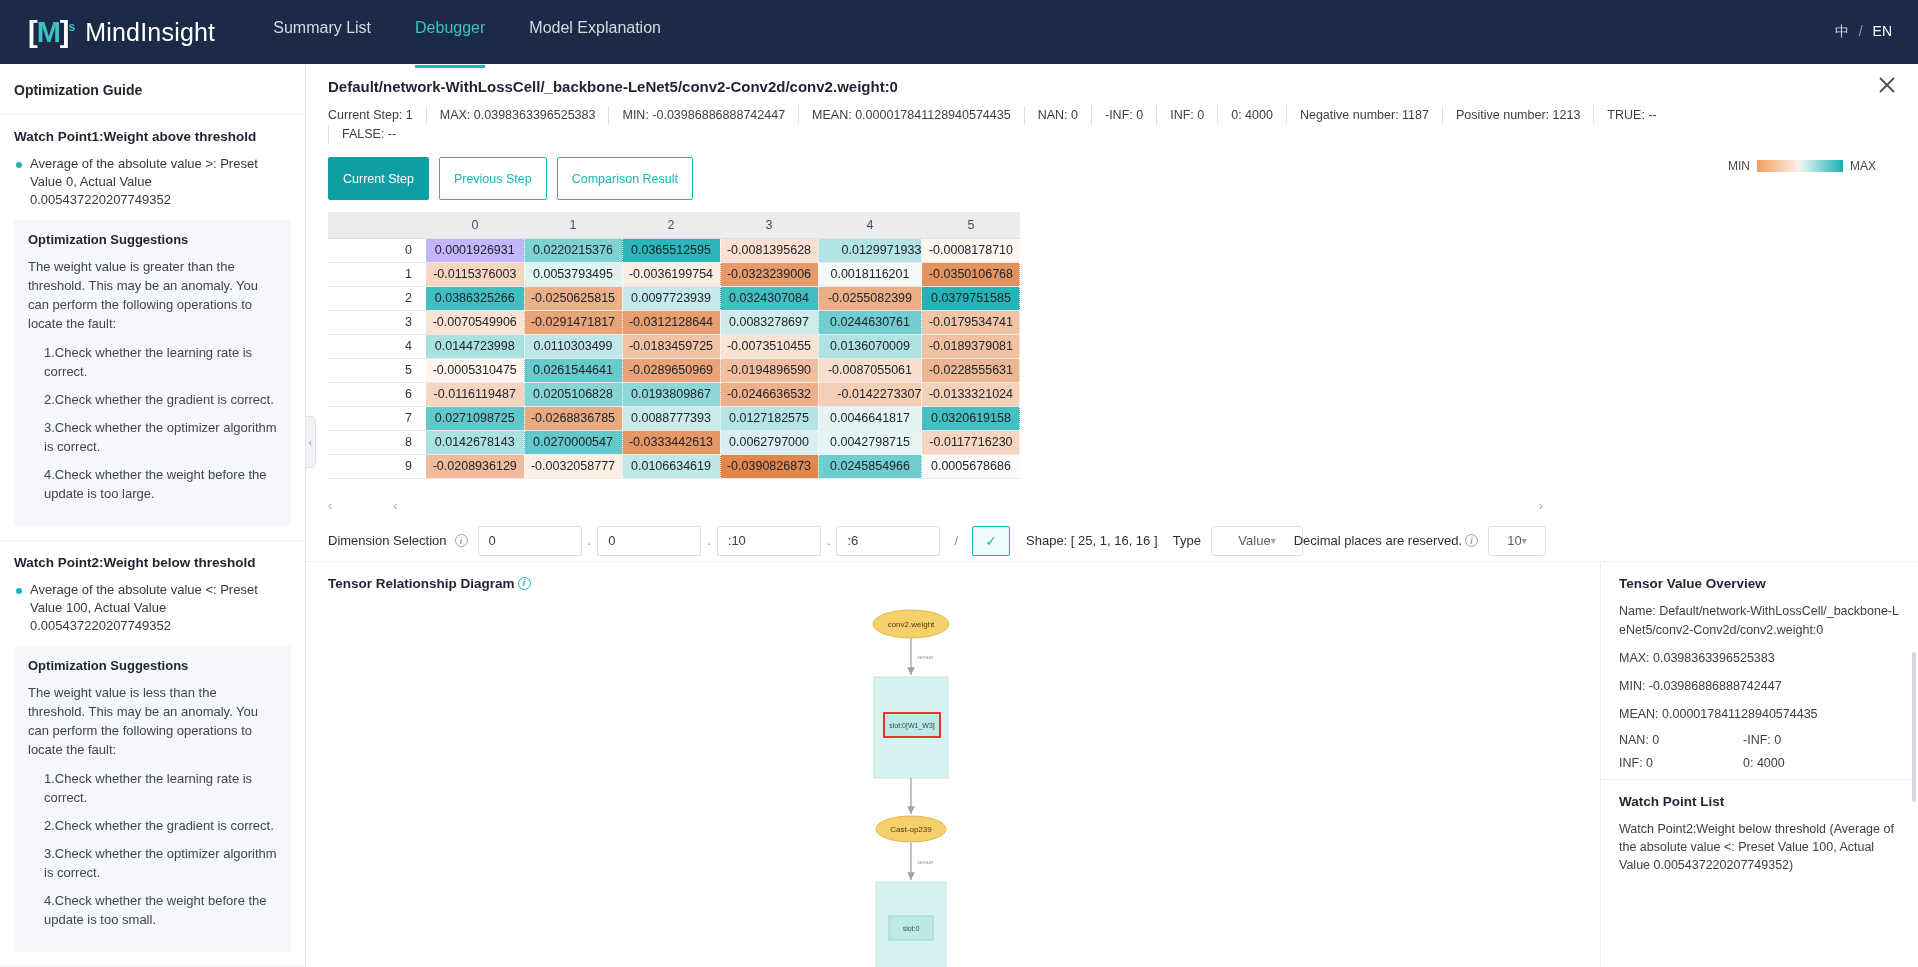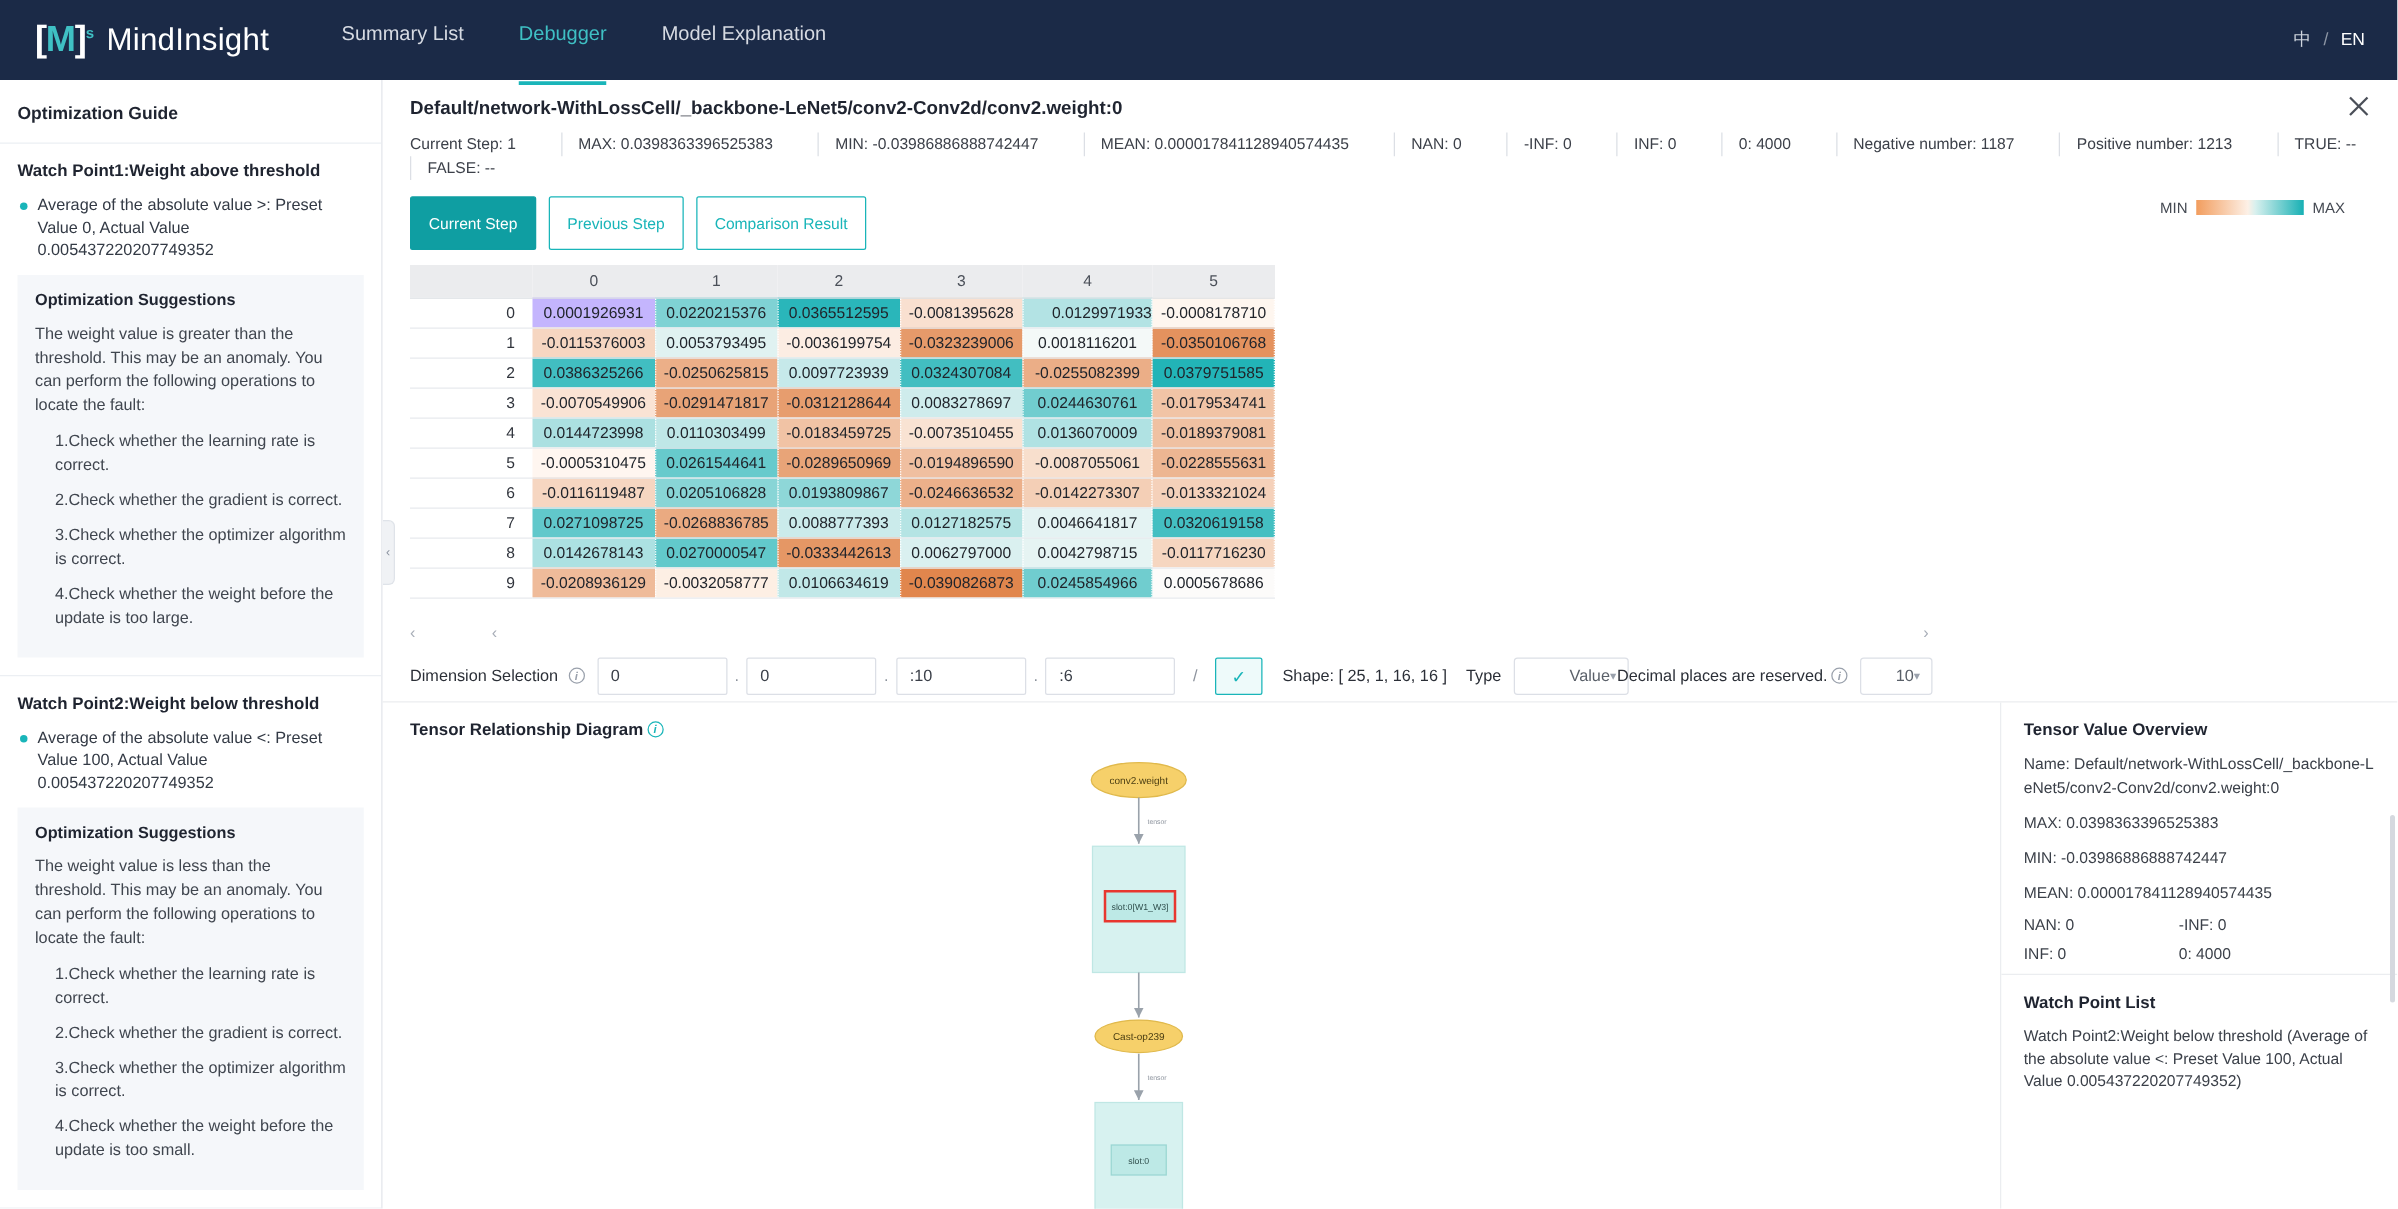--- a/index.html
+++ b/index.html
@@ -78,21 +78,21 @@
   #main { flex: 1; position: relative; display: flex; flex-direction: column; min-width: 0; }
 
   #tensor-header { padding: 14px 20px 0 22px; position: relative; }
   #tensor-title { font-size: 15px; font-weight: bold; color: #1f2430; }
   #close-x {
     position: absolute; right: 18px; top: 8px; width: 26px; height: 26px;
     cursor: pointer; color: #4a4f58;
   }
   #stats {
     margin-top: 11px; display: flex; flex-wrap: wrap; align-items: center;
-    font-size: 12.5px; color: #3c4049; line-height: 19px; justify-content: space-between;
+    font-size: 12.5px; color: #3c4049; line-height: 19px;
   }
   .stat { padding: 0 13px; border-left: 1px solid #dcdfe5; white-space: nowrap; }
   .stat:first-child { border-left: none; padding-left: 0; }
   .stat.wrapstart { border-left: 1px solid #dcdfe5; }
 
   
   #btnrow {
     margin: 13px 0 0 22px; display: flex; align-items: center; position: relative;
   }
   .stepbtn {
@@ -150,21 +150,21 @@
   .dimcheck {
     width: 38px; height: 30px; border: 1px solid #19b5b9; background: #eefafa;
     color: #19b5b9; display: flex; align-items: center; justify-content: center;
     margin-left: 8px; font-size: 14px; cursor: pointer; border-radius: 2px;
   }
   #shape-txt { margin-left: 16px; font-size: 13px; }
   #typegrp { position: absolute; right: 615px; display: flex; align-items: center; }
   .selbox {
     width: 92px; height: 30px; border: 1px solid #dcdfe6; border-radius: 3px;
     display: flex; align-items: center; padding: 0 9px; font-size: 13px;
-    color: #5a6069; justify-content: flex-end; cursor: pointer; background: #fff;
+    color: #5a6069; justify-content: center; cursor: pointer; background: #fff;
   }
   .selbox .cv { color: #9aa1ac; font-size: 10px; }
   #decgrp { position: absolute; right: 372px; display: flex; align-items: center; font-size: 13px; }
   .selbox.small { width: 58px; }
 
   
   #lower { display: flex; flex: 1; min-height: 0; border-top: 1px solid #ebedf0; }
   #diagram-pane { flex: 1; position: relative; min-width: 0; }
   #diagram-title {
     display: flex; align-items: center; font-size: 13.5px; font-weight: bold;
@@ -356,21 +356,21 @@
               <td class="val" style="background: rgb(240, 191, 160);">-0.0194896590</td>
               <td class="val" style="background: rgb(248, 223, 205);">-0.0087055061</td>
               <td class="val" style="background: rgb(237, 182, 146);">-0.0228555631</td>
             </tr>
             <tr>
               <td class="idxcol">6</td>
               <td class="val" style="background: rgb(246, 214, 193);">-0.0116119487</td>
               <td class="val" style="background: rgb(136, 213, 214);">0.0205106828</td>
               <td class="val" style="background: rgb(142, 215, 216);">0.0193809867</td>
               <td class="val" style="background: rgb(236, 176, 138);">-0.0246636532</td>
-              <td class="val" style="background: rgb(244, 207, 182);">-0.0142273307</td>
+              <td class="val" style="background: rgb(244, 207, 182); text-align: right;">-0.0142273307</td>
               <td class="val" style="background: rgb(245, 209, 186);">-0.0133321024</td>
             </tr>
             <tr>
               <td class="idxcol">7</td>
               <td class="val" style="background: rgb(97, 200, 203);">0.0271098725</td>
               <td class="val" style="background: rgb(234, 170, 129);">-0.0268836785</td>
               <td class="val" style="background: rgb(203, 235, 235);">0.0088777393</td>
               <td class="val" style="background: rgb(181, 228, 228);">0.0127182575</td>
               <td class="val" style="background: rgb(228, 243, 243);">0.0046641817</td>
               <td class="val" style="background: rgb(68, 191, 194);">0.0320619158</td>

